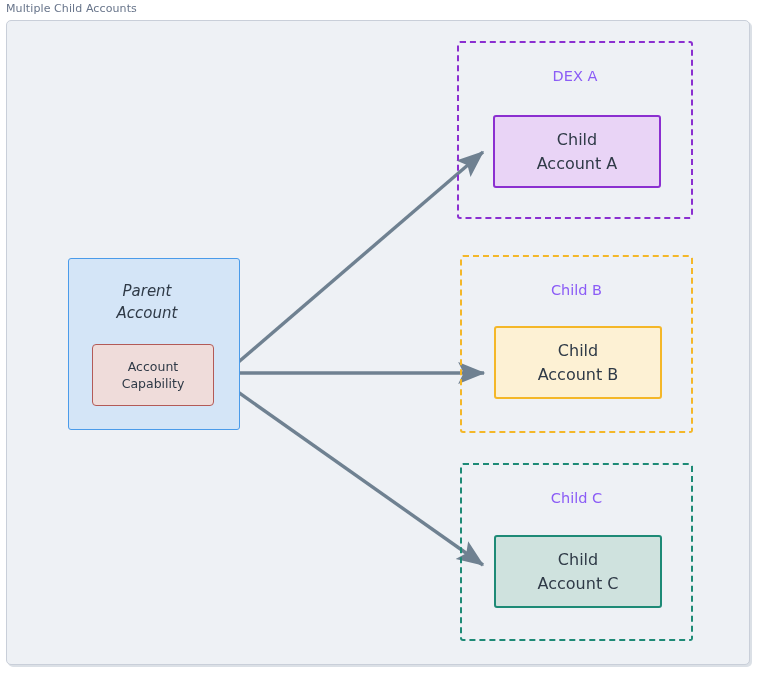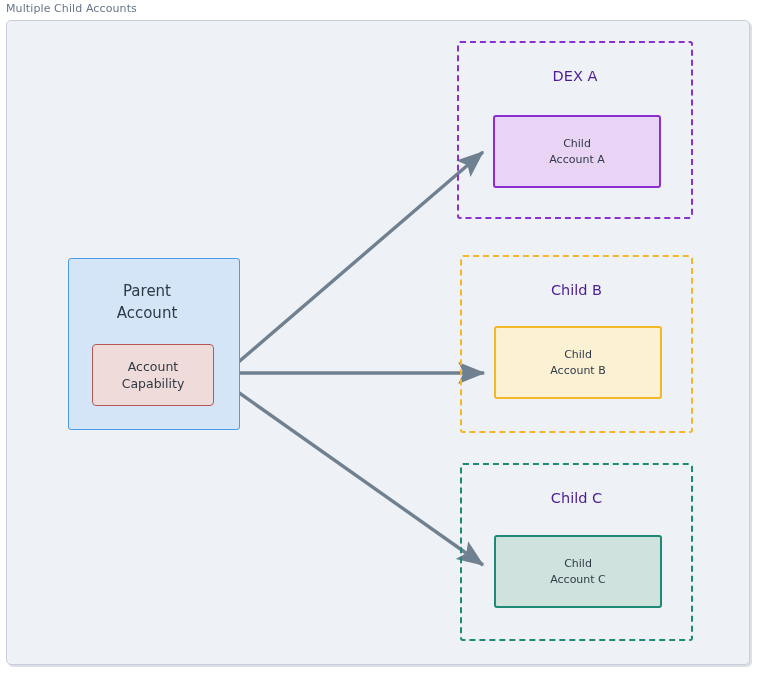--- a/index.html
+++ b/index.html
@@ -57,21 +57,21 @@
     position: absolute;
     box-sizing: border-box;
     display: flex;
     align-items: center;
     justify-content: center;
     text-align: center;
     border-radius: 3px;
   }
 
   .node-label {
-    font-size: 11px;
+    font-size: 16px;
     line-height: 1.45;
     color: #2f3a47;
     white-space: pre-line;
   }
 
   
   .parent-box {
     left: 68px;
     top: 258px;
     width: 172px;
@@ -79,20 +79,21 @@
     background: #d4e5f7;
     border: 1.6px solid #4a9bea;
   }
   .parent-box .node-label {
     position: absolute;
     top: 22px;
     left: 0;
     right: 14px;
     font-size: 15px;
     color: #2f3a47;
+    font-style: italic;
   }
 
   
   .capability-box {
     left: 92px;
     top: 344px;
     width: 122px;
     height: 62px;
     background: #efdcda;
     border: 1.4px solid #b35a57;
@@ -112,21 +113,21 @@
     border-radius: 3px;
     background: transparent;
   }
   .group-title {
     position: absolute;
     left: 0;
     right: 0;
     top: 25px;
     text-align: center;
     font-size: 14.5px;
-    color: #4c1d95;
+    color: #8b5cf6;
   }
 
   .group-dex {
     left: 457px;
     top: 41px;
     width: 236px;
     height: 178px;
     border-color: #8b2fd0;
   }
   .group-defi {

